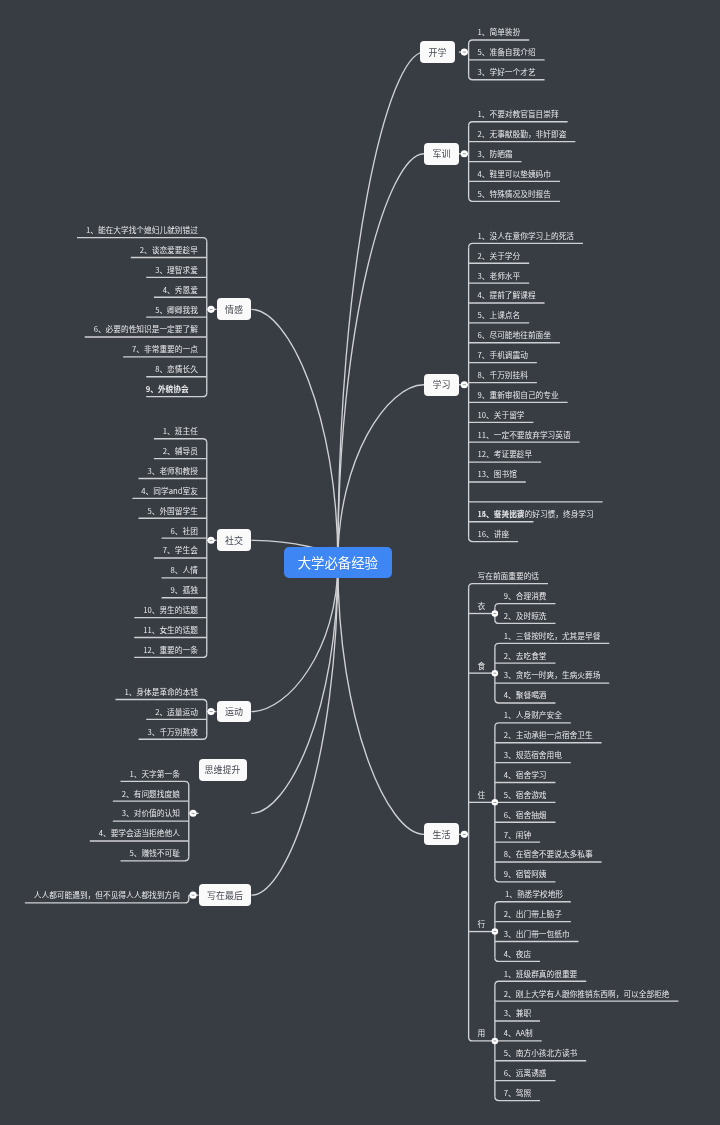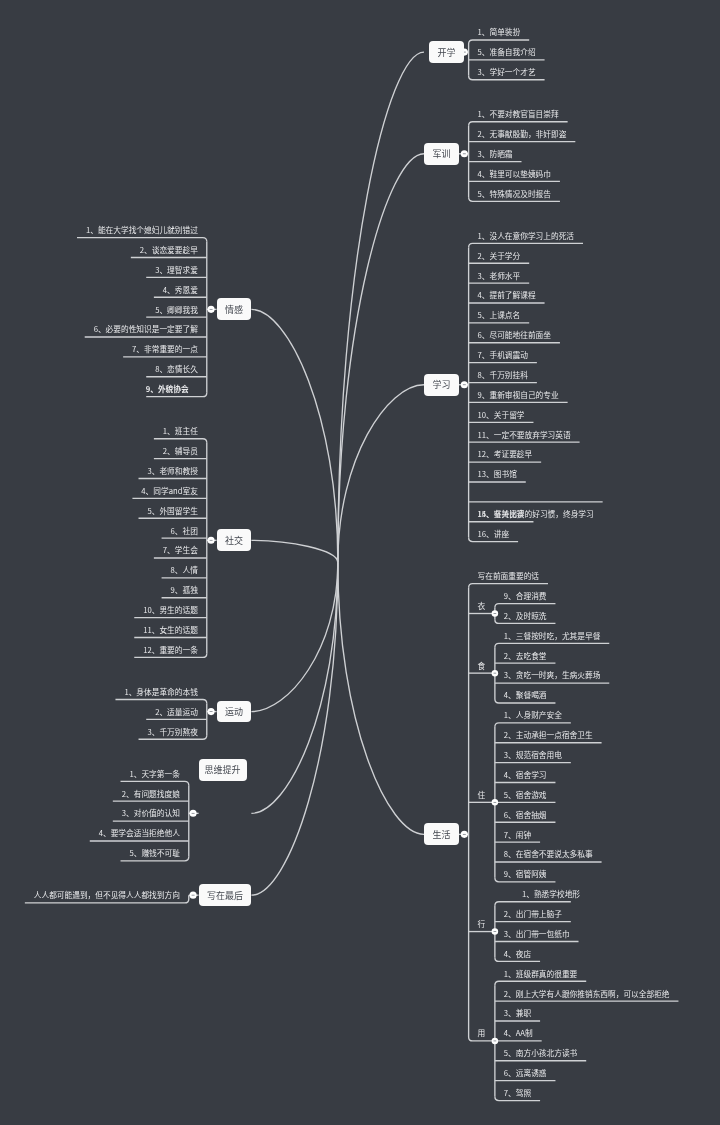--- a/index.html
+++ b/index.html
@@ -165,21 +165,21 @@
       <circle cx="193.08437500000002" cy="813.32" r="3.55" fill="#ffffff" stroke="none"></circle>
       <rect x="191.593375" y="812.9200000000001" width="2.9819999999999998" height="0.8" fill="#7d828a"></rect>
       <path d="M 337.85 562.50 C 337.85 709.23 288.14 813.32 251.40 813.32" fill="none" stroke="#cfd1d4" stroke-width="1.35" stroke-linecap="butt" stroke-linejoin="round"></path>
       <path d="M 24.85 902.91 L 184.78 902.91 Q 188.78 902.91 188.78 898.91 L 188.78 895.16" fill="none" stroke="#cfd1d4" stroke-width="1.35" stroke-linecap="butt" stroke-linejoin="round"></path>
       <path d="M 198.58 895.16 L 188.78 895.16" fill="none" stroke="#cfd1d4" stroke-width="1.35" stroke-linecap="butt" stroke-linejoin="round"></path>
       <circle cx="193.08437500000002" cy="895.1600000000001" r="3.55" fill="#ffffff" stroke="none"></circle>
       <rect x="191.593375" y="894.7600000000001" width="2.9819999999999998" height="0.8" fill="#7d828a"></rect>
       <path d="M 337.85 562.50 C 337.85 757.11 288.14 895.16 251.40 895.16" fill="none" stroke="#cfd1d4" stroke-width="1.35" stroke-linecap="butt" stroke-linejoin="round"></path>
     </svg>
 
-<div class="node" style="left: 429px; top: 41.18px; width: 34.82px; color: rgb(67, 71, 79); background: rgba(251, 251, 251, 0.996);">开学</div>
+<div class="node" style="left: 420px; top: 41.18px; width: 34.82px; color: rgb(67, 71, 79); background: rgba(251, 251, 251, 0.996);">开学</div>
     <div class="leaf to-right" style="left: 468.62px; top: 24.45px; width: 60.58px; color: rgb(233, 234, 236);">1、简单装扮</div>
     <div class="leaf to-right" style="left: 468.62px; top: 44.33px; width: 75.95px; color: rgb(233, 234, 236);">5、准备自我介绍</div>
     <div class="leaf to-right" style="left: 468.62px; top: 64.21px; width: 75.95px; color: rgb(233, 234, 236);">3、学好一个才艺</div>
     <div class="node" style="left: 424px; top: 142.9px; width: 34.82px; color: rgb(67, 71, 79); background: rgba(251, 251, 251, 0.996);">军训</div>
     <div class="leaf to-right" style="left: 468.62px; top: 106.29px; width: 99.02px; color: rgb(233, 234, 236);">1、不要对教官盲目崇拜</div>
     <div class="leaf to-right" style="left: 468.62px; top: 126.17px; width: 106.7px; color: rgb(233, 234, 236);">2、无事献殷勤，非奸即盗</div>
     <div class="leaf to-right" style="left: 468.62px; top: 146.05px; width: 52.89px; color: rgb(233, 234, 236);">3、防晒霜</div>
     <div class="leaf to-right" style="left: 468.62px; top: 165.93px; width: 91.33px; color: rgb(233, 234, 236);">4、鞋里可以垫姨妈巾</div>
     <div class="leaf to-right" style="left: 468.62px; top: 185.81px; width: 91.33px; color: rgb(233, 234, 236);">5、特殊情况及时报告</div>
     <div class="node" style="left: 424px; top: 373.84px; width: 34.82px; color: rgb(67, 71, 79); background: rgba(251, 251, 251, 0.996);">学习</div>
@@ -213,21 +213,21 @@
     <div class="leaf to-right" style="left: 494.88px; top: 707.33px; width: 75.95px; color: rgb(233, 234, 236);">1、人身财产安全</div>
     <div class="leaf to-right" style="left: 494.88px; top: 727.21px; width: 106.7px; color: rgb(233, 234, 236);">2、主动承担一点宿舍卫生</div>
     <div class="leaf to-right" style="left: 494.88px; top: 747.09px; width: 75.95px; color: rgb(233, 234, 236);">3、规范宿舍用电</div>
     <div class="leaf to-right" style="left: 494.88px; top: 766.97px; width: 60.58px; color: rgb(233, 234, 236);">4、宿舍学习</div>
     <div class="leaf to-right" style="left: 494.88px; top: 786.85px; width: 60.58px; color: rgb(233, 234, 236);">5、宿舍游戏</div>
     <div class="leaf to-right" style="left: 494.88px; top: 806.73px; width: 60.58px; color: rgb(233, 234, 236);">6、宿舍抽烟</div>
     <div class="leaf to-right" style="left: 494.88px; top: 826.61px; width: 45.2px; color: rgb(233, 234, 236);">7、闹钟</div>
     <div class="leaf to-right" style="left: 494.88px; top: 846.49px; width: 106.7px; color: rgb(233, 234, 236);">8、在宿舍不要说太多私事</div>
     <div class="leaf to-right" style="left: 494.88px; top: 866.37px; width: 60.58px; color: rgb(233, 234, 236);">9、宿管阿姨</div>
     <div class="leaf to-right" style="left: 468.62px; top: 916.07px; width: 25.56px; color: rgb(233, 234, 236);">行</div>
-    <div class="leaf to-right" style="left: 513px; top: 886.25px; width: 75.95px; color: rgb(233, 234, 236);">1、熟悉学校地形</div>
+    <div class="leaf to-right" style="left: 496px; top: 886.25px; width: 75.95px; color: rgb(233, 234, 236);">1、熟悉学校地形</div>
     <div class="leaf to-right" style="left: 494.88px; top: 906.13px; width: 75.95px; color: rgb(233, 234, 236);">2、出门带上脑子</div>
     <div class="leaf to-right" style="left: 494.88px; top: 926.01px; width: 83.64px; color: rgb(233, 234, 236);">3、出门带一包纸巾</div>
     <div class="leaf to-right" style="left: 494.88px; top: 945.89px; width: 45.2px; color: rgb(233, 234, 236);">4、夜店</div>
     <div class="leaf to-right" style="left: 468.62px; top: 1025.41px; width: 25.56px; color: rgb(233, 234, 236);">用</div>
     <div class="leaf to-right" style="left: 494.88px; top: 965.77px; width: 91.33px; color: rgb(233, 234, 236);">1、班级群真的很重要</div>
     <div class="leaf to-right" style="left: 494.88px; top: 985.65px; width: 183.58px; color: rgb(233, 234, 236);">2、刚上大学有人跟你推销东西啊，可以全部拒绝</div>
     <div class="leaf to-right" style="left: 494.88px; top: 1005.53px; width: 45.2px; color: rgb(233, 234, 236);">3、兼职</div>
     <div class="leaf to-right" style="left: 494.88px; top: 1025.41px; width: 46.8px; color: rgb(233, 234, 236);">4、AA制</div>
     <div class="leaf to-right" style="left: 494.88px; top: 1045.29px; width: 91.33px; color: rgb(233, 234, 236);">5、南方小孩北方读书</div>
     <div class="leaf to-right" style="left: 494.88px; top: 1065.17px; width: 60.58px; color: rgb(233, 234, 236);">6、远离诱惑</div>
@@ -260,13 +260,14 @@
     <div class="leaf to-left" style="left: 146.21px; top: 703.85px; width: 60.58px; color: rgb(233, 234, 236);">2、适量运动</div>
     <div class="leaf to-left" style="left: 138.52px; top: 723.73px; width: 68.27px; color: rgb(233, 234, 236);">3、千万别熬夜</div>
     <div class="node" style="left: 198.58px; top: 759px; width: 48px; color: rgb(67, 71, 79); background: rgba(251, 251, 251, 0.996);">思维提升</div>
     <div class="leaf to-left" style="left: 120.52px; top: 765.81px; width: 68.27px; color: rgb(233, 234, 236);">1、天字第一条</div>
     <div class="leaf to-left" style="left: 112.83px; top: 785.69px; width: 75.95px; color: rgb(233, 234, 236);">2、有问题找度娘</div>
     <div class="leaf to-left" style="left: 112.83px; top: 805.57px; width: 75.95px; color: rgb(233, 234, 236);">3、对价值的认知</div>
     <div class="leaf to-left" style="left: 89.77px; top: 825.45px; width: 99.02px; color: rgb(233, 234, 236);">4、要学会适当拒绝他人</div>
     <div class="leaf to-left" style="left: 120.52px; top: 845.33px; width: 68.27px; color: rgb(233, 234, 236);">5、赚钱不可耻</div>
     <div class="node" style="left: 198.58px; top: 884.26px; width: 52.82px; color: rgb(67, 71, 79); background: rgba(251, 251, 251, 0.996);">写在最后</div>
     <div class="leaf to-left" style="left: 24.85px; top: 887.41px; width: 163.94px; color: rgb(233, 234, 236);">人人都可能遇到，但不见得人人都找到方向</div>
+    <div class="root-node" style="left: 283.68px; top: 547px; width: 108.34px; color: rgb(255, 255, 255); background: rgba(61, 135, 245, 0.996);">大学必备经验</div>
   </div>
 
 </body></html>

